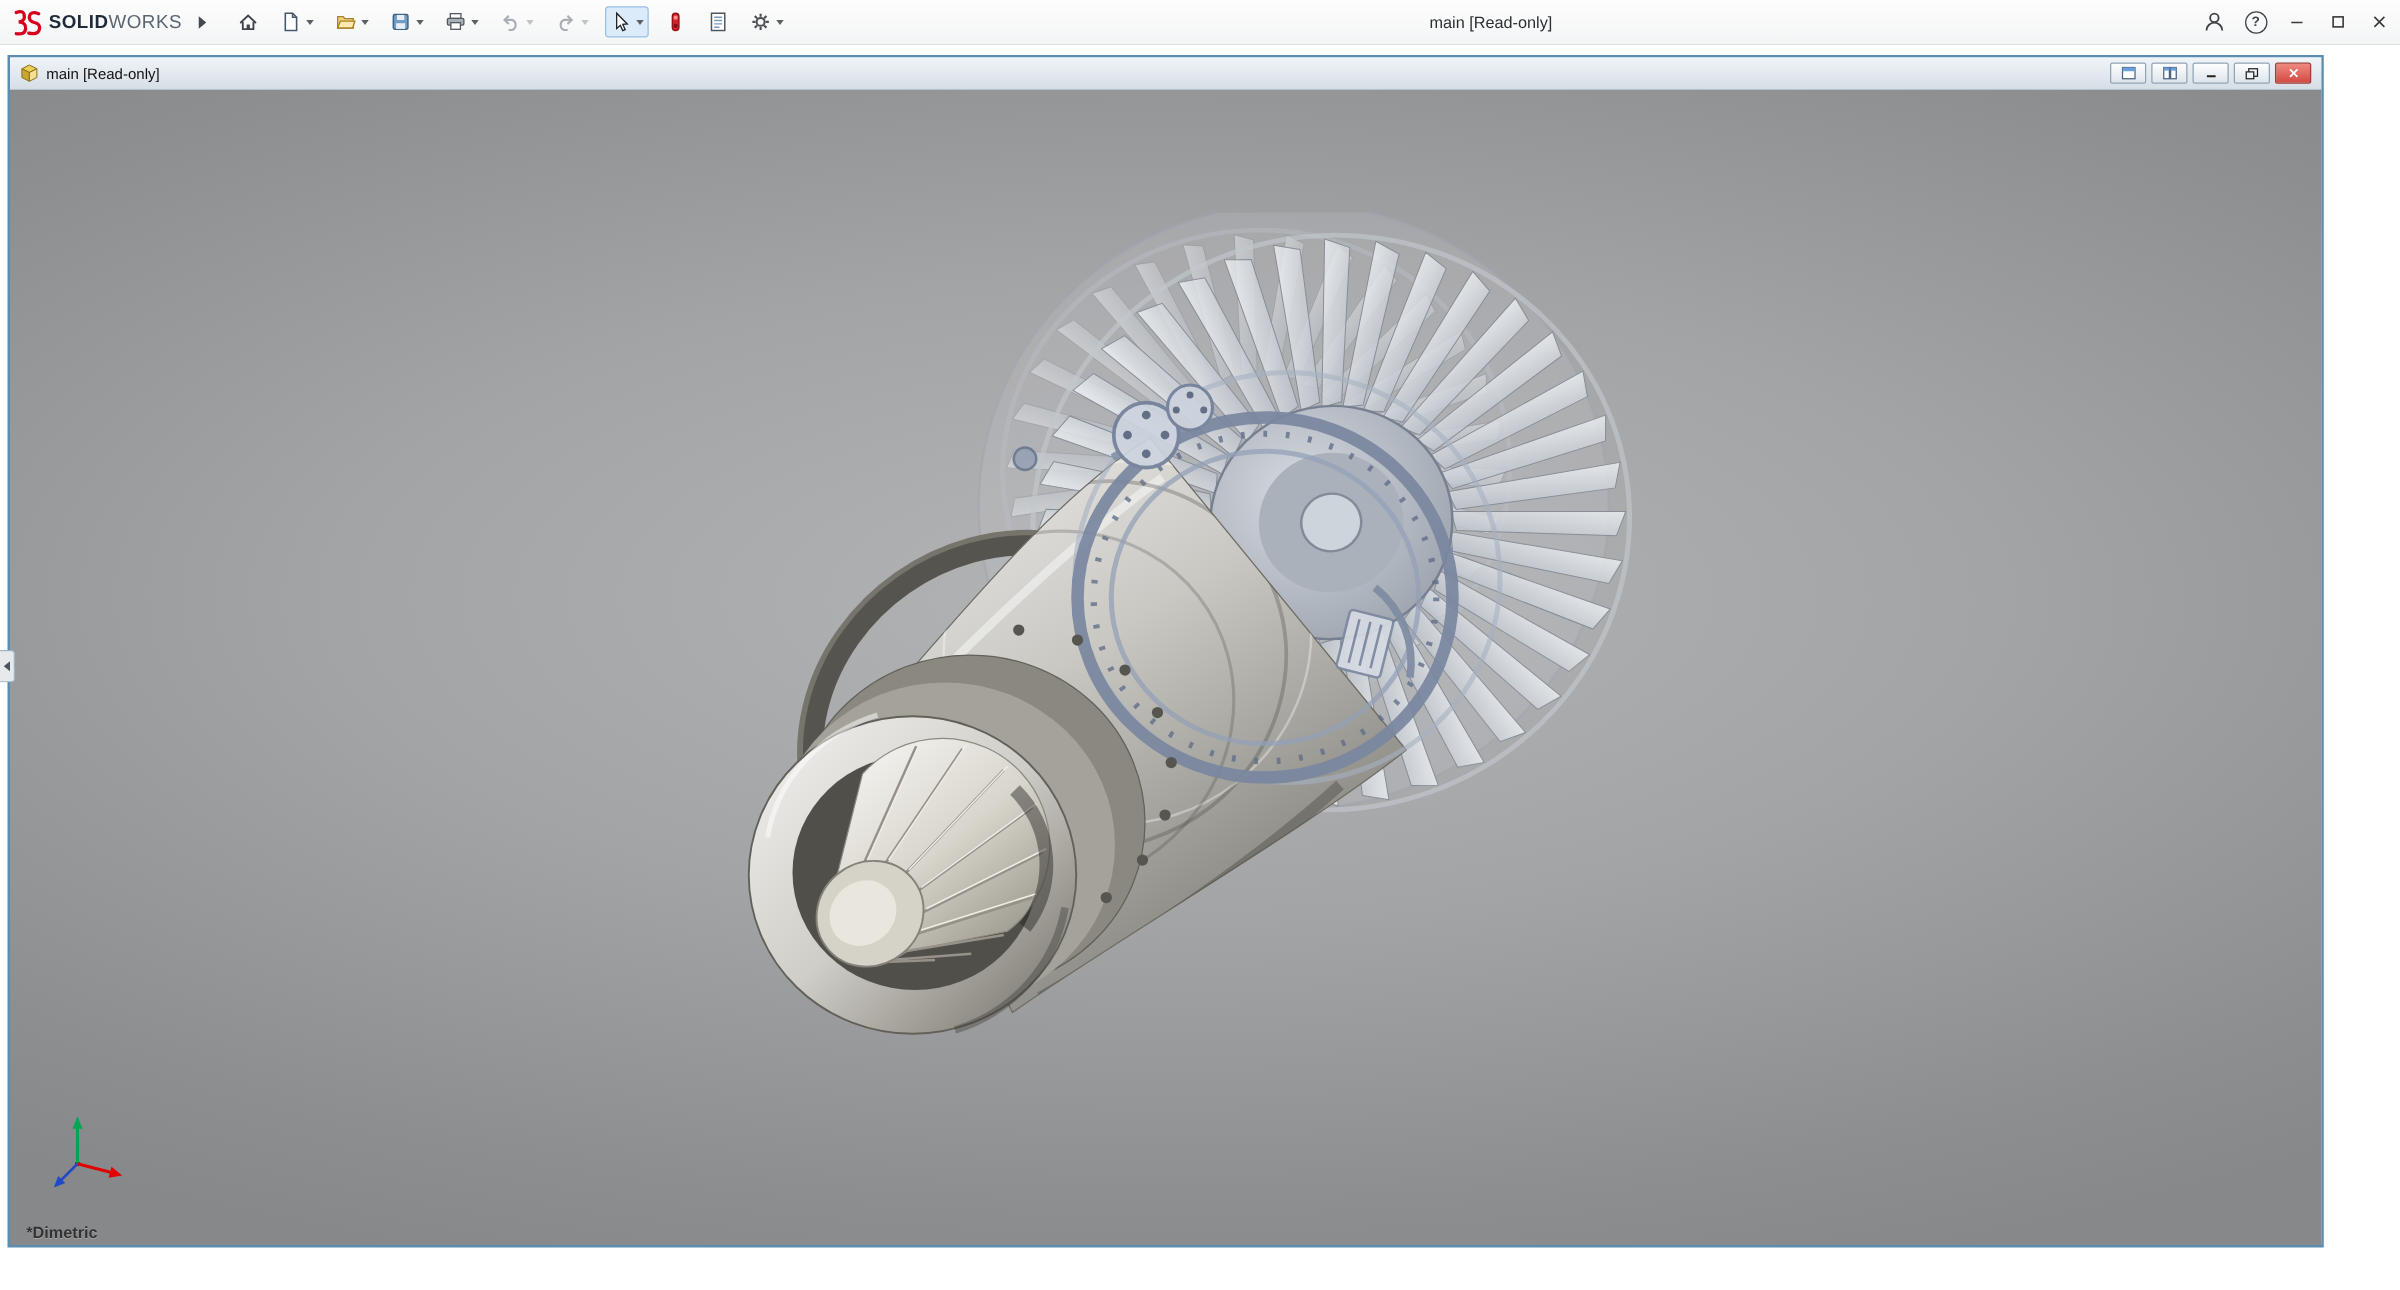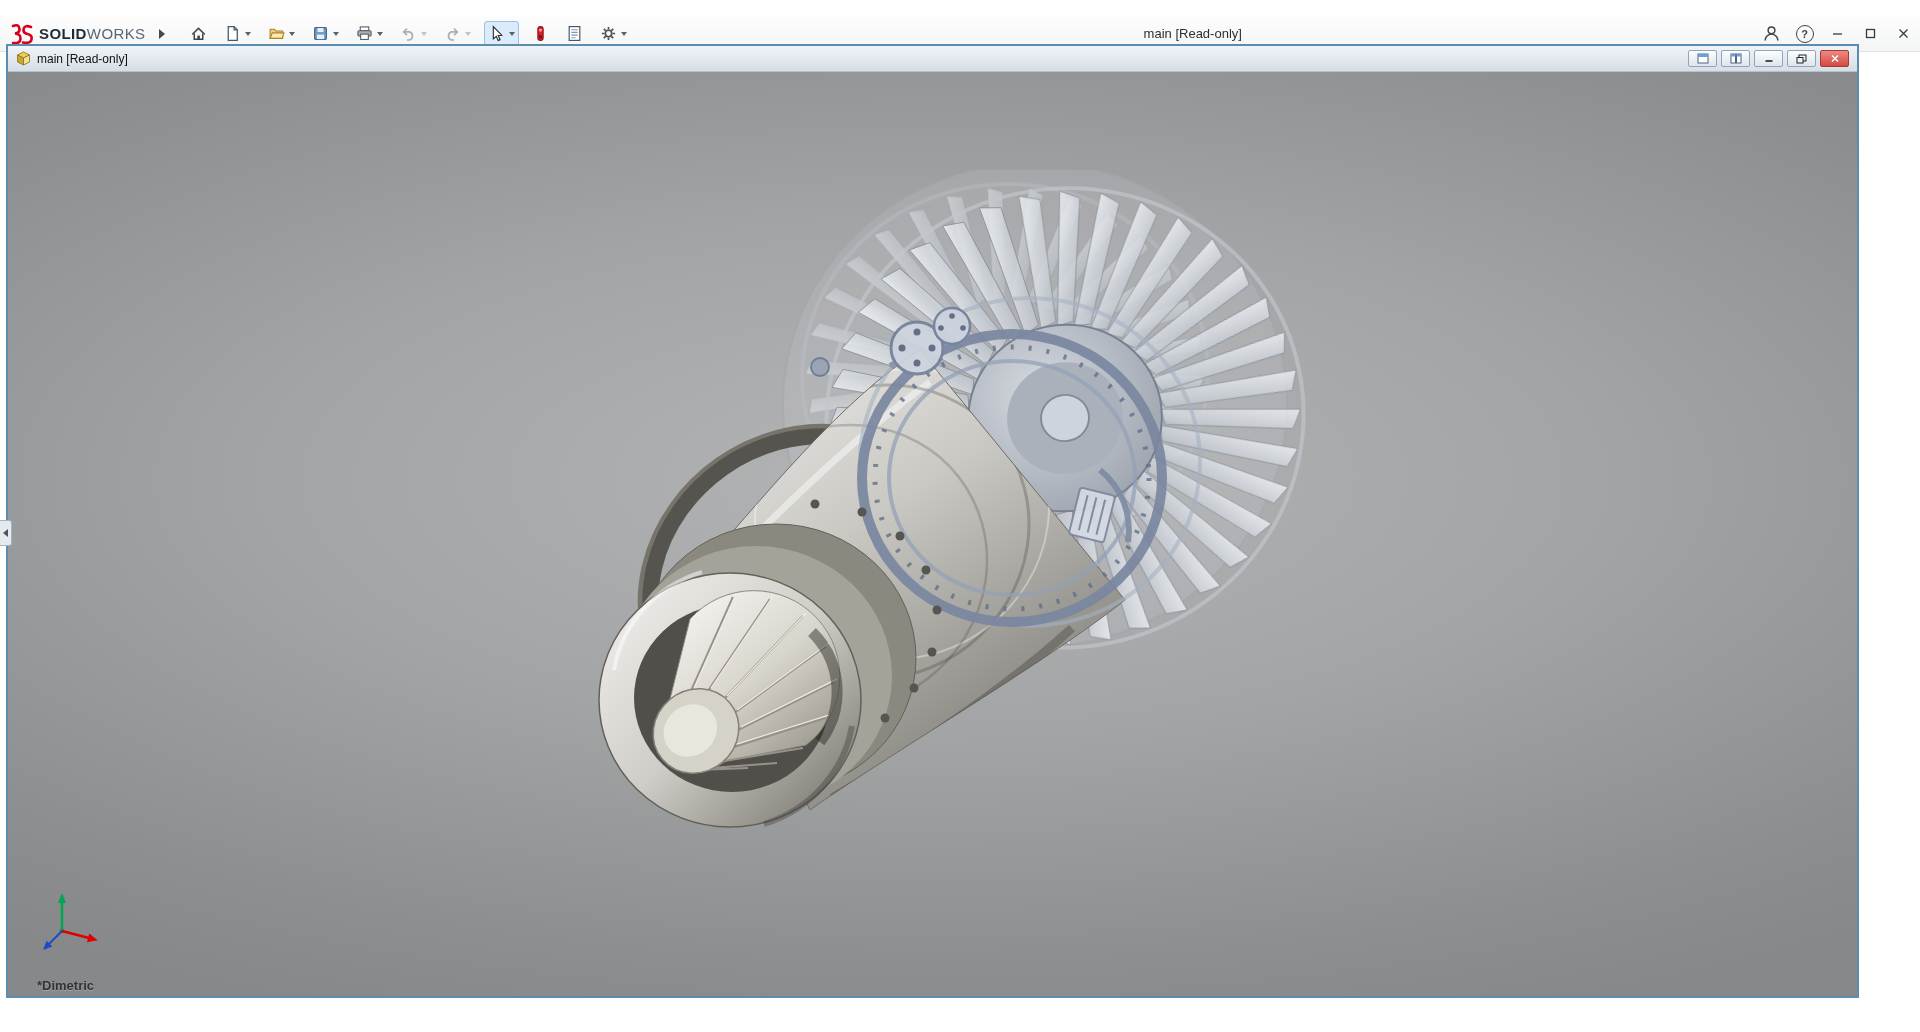--- a/index.html
+++ b/index.html
@@ -4,21 +4,21 @@
 <style>
   * { margin:0; padding:0; box-sizing:border-box; }
   html,body { width:1920px; height:1032px; overflow:hidden; }
   body { background:#ffffff; font-family:"Liberation Sans", sans-serif; position:relative; }
 
   
   .titlebar{
     position:absolute; top:0; left:0; width:1920px; height:36px;
     background:linear-gradient(#fdfdfd,#f4f5f6);
     border-bottom:1px solid #e0e2e4;
-    display:flex; align-items:center;margin-top:16px;
+    display:flex; align-items:center;
   }
   .brand{ display:flex; align-items:center; gap:5px; padding:0 8px 0 10px; }
   .brand-text{ font-size:15px; letter-spacing:.4px; color:#1f2b38; white-space:nowrap; }
   .brand-text .bold{ font-weight:bold; }
   .brand-text .light{ font-weight:normal; color:#5a6672; }
   .flyout{ width:16px; height:24px; display:flex; align-items:center; justify-content:center; margin-right:6px; }
   .tri-right{ width:0;height:0;border-top:5px solid transparent;border-bottom:5px solid transparent;border-left:6px solid #444a50; }
 
   .toolbar{ display:flex; align-items:center; gap:9px; margin-left:10px; }
   .tool{ display:flex; align-items:center; gap:2px; padding:3px 3px; border-radius:3px; border:1px solid transparent; }
@@ -54,21 +54,21 @@
   .dwb.close{ background:linear-gradient(#ee8a82,#d34a42); border-color:#a33a34; }
 
   
   .viewport{
     position:absolute; left:0; top:26px; width:1849px; height:924px;
     background:radial-gradient(ellipse 80% 62% at 50% 44%, #b3b4b6 0%, #a3a4a6 45%, #8d8e90 85%, #87888a 100%);
     overflow:hidden;
   }
   .engine{ position:absolute; left:572px; top:98px; }
   .triad{ position:absolute; left:24px; top:815px; }
-  .orientation{ position:absolute; left:13px; top:906px; font-size:13px; font-weight:bold; color:#333333; text-shadow:0 1px 0 rgba(255,255,255,.25);margin-left:16px; }
+  .orientation{ position:absolute; left:13px; top:906px; font-size:13px; font-weight:bold; color:#333333; text-shadow:0 1px 0 rgba(255,255,255,.25); }
 
   
   .panel-tab{
     position:absolute; left:0px; top:520px; width:12px; height:26px;
     background:#e6eaed; border:1px solid #9fb4c4; border-left:none; border-radius:0 3px 3px 0;
     display:flex; align-items:center; justify-content:center;
   }
   .tri-left{ width:0;height:0;border-top:4px solid transparent;border-bottom:4px solid transparent;border-right:5px solid #4a5burger; border-right:5px solid #4a5560; }
 </style>
 </head>

